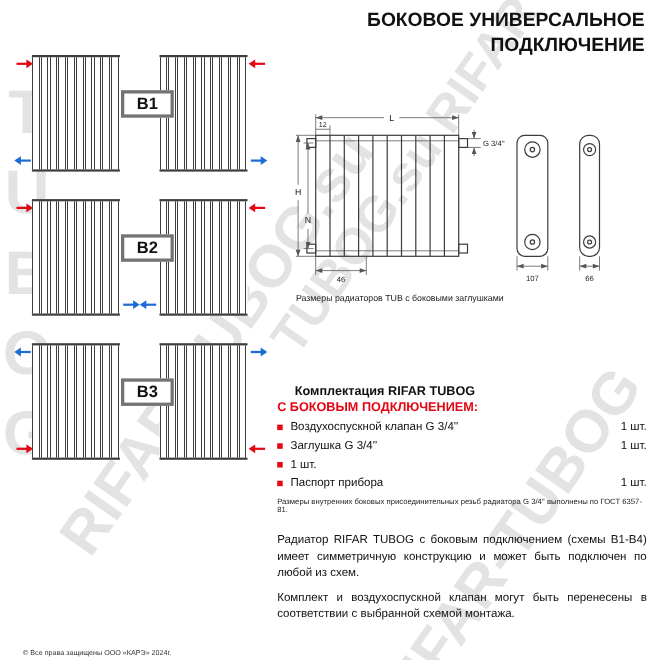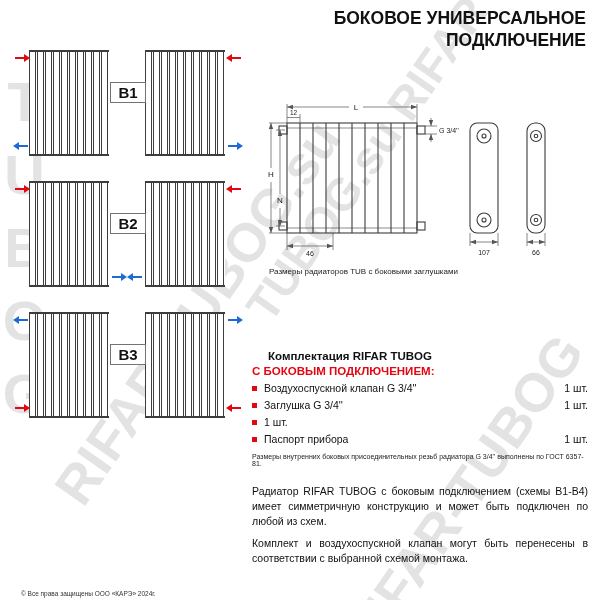--- a/index.html
+++ b/index.html
@@ -27,23 +27,23 @@
   
   .schemes { position:absolute; left:0; top:42px; width:232px; }
   .scheme-row { position:relative; height:131px; }
   .rad {
     position:absolute; top:8px; width:80px; height:106px;
     background:repeating-linear-gradient(90deg,#3d3d3d 0 1px,#fff 1px 6px,#3d3d3d 6px 7px,#fff 7px 8px);
     border-top:2px solid #3d3d3d; border-bottom:2px solid #3d3d3d; box-sizing:border-box;
   }
   .rad.l { left:14px; } .rad.r { left:130px; }
   .scheme-label {
-    position:absolute; left:95px; top:40px; width:36px; box-sizing:border-box;
+    position:absolute; left:95px; top:40px; width:48px; box-sizing:border-box;
     text-align:center; font-weight:bold; font-size:15px;
-    border:1px solid #737373; background:#fff; padding:1px 0;
+    border:3px solid #737373; background:#fff; padding:1px 0;
   }
   .arrow { position:absolute; width:13px; height:2px; background:currentColor; }
   .arrow.dir-r::after {
     content:""; position:absolute; right:-6px; top:-3px;
     border:4px solid transparent; border-left:6px solid currentColor;
   }
   .arrow.dir-l::before {
     content:""; position:absolute; left:-6px; top:-3px;
     border:4px solid transparent; border-right:6px solid currentColor;
   }

